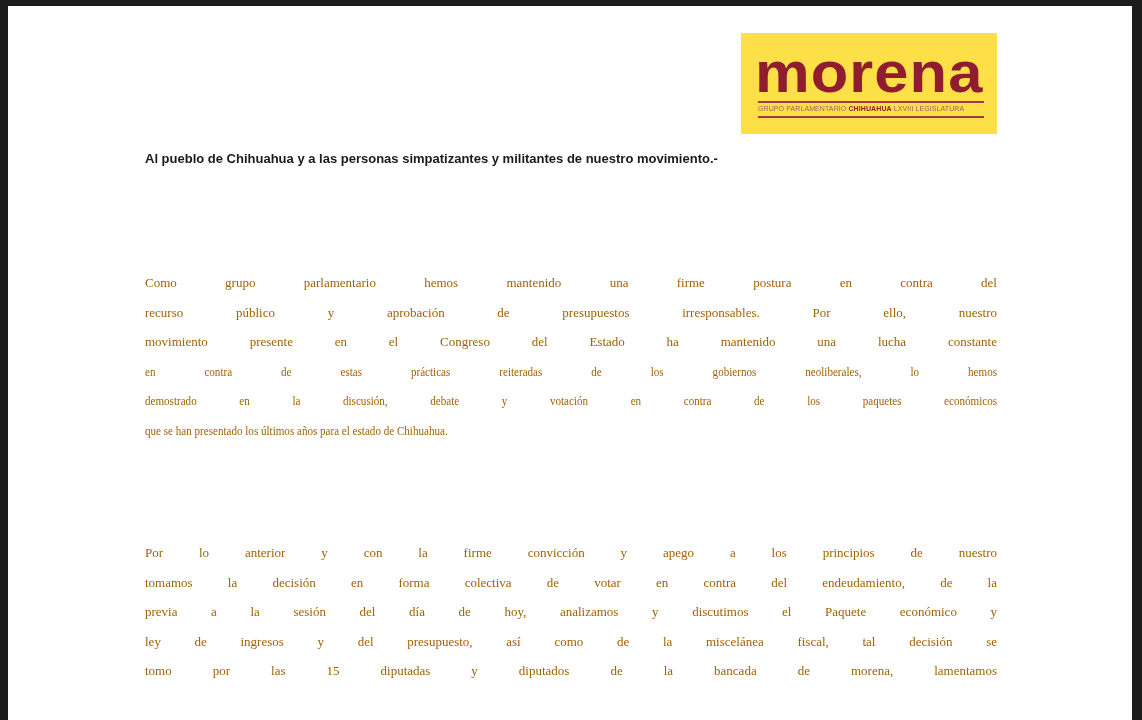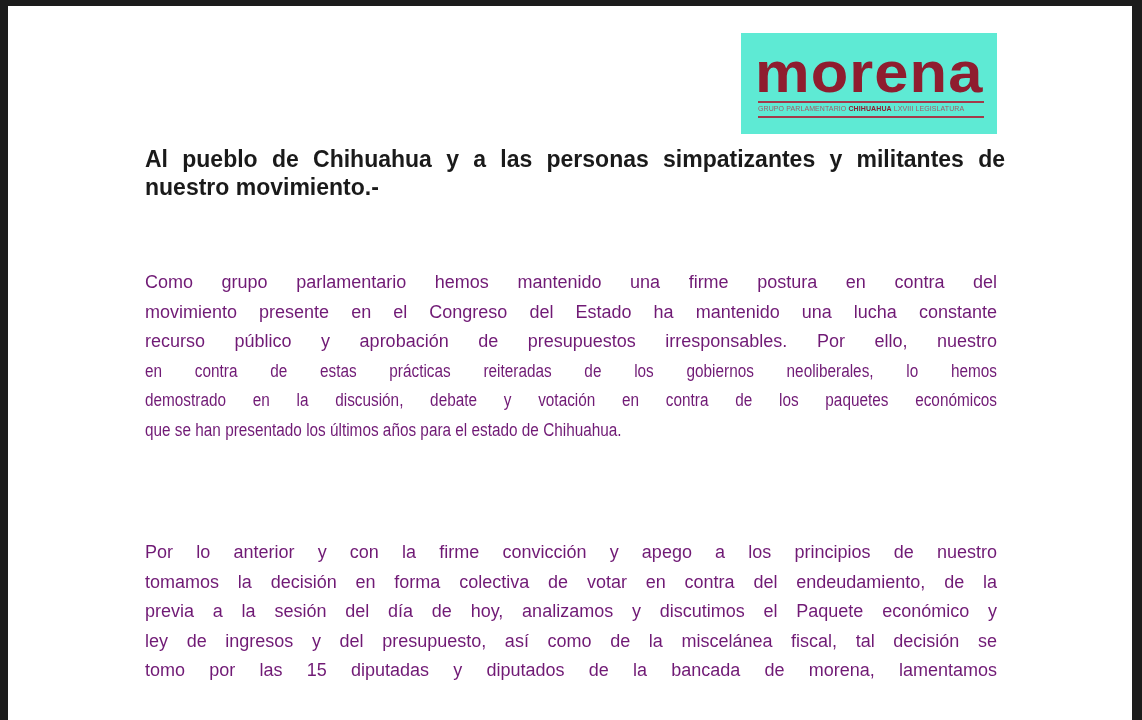--- a/index.html
+++ b/index.html
@@ -11,21 +11,21 @@
   }
   .page {
     position:absolute; left:8px; top:6px;
     width:1124px; height:714px;
     background:#ffffff;
     overflow:hidden;
   }
   .logo {
     position:absolute; left:733px; top:27px;
     width:256px; height:101px;
-    background:#5eead4;
+    background:#fde047;
   }
   .logo-word {
     position:absolute; left:14px; top:6px;
     font-family:"Liberation Sans", sans-serif;
     font-weight:bold; font-size:58px; letter-spacing:1px;
     color:#8f1d2f; line-height:66px;
     transform:scaleX(1.06); transform-origin:left top;
   }
   .logo-rule {
     position:absolute; left:17px; width:226px; height:2px;
@@ -34,26 +34,26 @@
   .logo-rule.top { top:68px; }
   .logo-rule.bottom { top:83px; }
   .logo-sub {
     position:absolute; left:17px; top:70px; width:226px;
     font-size:7px; line-height:12px; color:#a35a66;
     white-space:nowrap; letter-spacing:0.1px;
   }
   .logo-sub b { color:#8f1d2f; }
   .heading {
     position:absolute; left:137px; top:139px; width:860px;
-    font-weight:bold; font-size:23px; line-height:28px;
+    font-weight:bold; font-size:13px; line-height:28px;
     color:#1a1a1a; text-align:justify;
   }
   .para {
     position:absolute; left:137px; width:852px;
-    font-size:18px; line-height:29.5px; color:#701a75;
+    font-size:13px; line-height:29.5px; color:#a16207;font-family:Liberation Serif, serif;
   }
   .line {
     display:block; white-space:nowrap;
     text-align:justify; text-align-last:justify;
   }
   .line.last { text-align-last:left; }
   .narrow { transform-origin:left center; }
   #p1 { top:262px; }
   #p2 { top:532px; }
 </style>
@@ -70,22 +70,22 @@
       <b>CHIHUAHUA</b>
       <span>LXVIII LEGISLATURA</span>
     </div>
     <div class="logo-rule bottom"></div>
   </div>
 
   <div class="heading">Al pueblo de Chihuahua y a las personas simpatizantes y militantes de nuestro movimiento.-</div>
 
   <div class="para" id="p1">
     <span class="line">Como grupo parlamentario hemos mantenido una firme postura en contra del</span>
+    <span class="line">recurso público y aprobación de presupuestos irresponsables. Por ello, nuestro</span>
     <span class="line">movimiento presente en el Congreso del Estado ha mantenido una lucha constante</span>
-    <span class="line">recurso público y aprobación de presupuestos irresponsables. Por ello, nuestro</span>
     <span class="line narrow" style="width:1000px;transform:scaleX(0.852);">en contra de estas prácticas reiteradas de los gobiernos neoliberales, lo hemos</span>
     <span class="line narrow" style="width:1000px;transform:scaleX(0.852);">demostrado en la discusión, debate y votación en contra de los paquetes económicos</span>
     <span class="line narrow last" style="width:1000px;transform:scaleX(0.852);">que se han presentado los últimos años para el estado de Chihuahua.</span>
   </div>
 
   <div class="para" id="p2">
     <span class="line">Por lo anterior y con la firme convicción y apego a los principios de nuestro</span>
     <span class="line">tomamos la decisión en forma colectiva de votar en contra del endeudamiento, de la</span>
     <span class="line">previa a la sesión del día de hoy, analizamos y discutimos el Paquete económico y</span>
     <span class="line">ley de ingresos y del presupuesto, así como de la miscelánea fiscal, tal decisión se</span>

